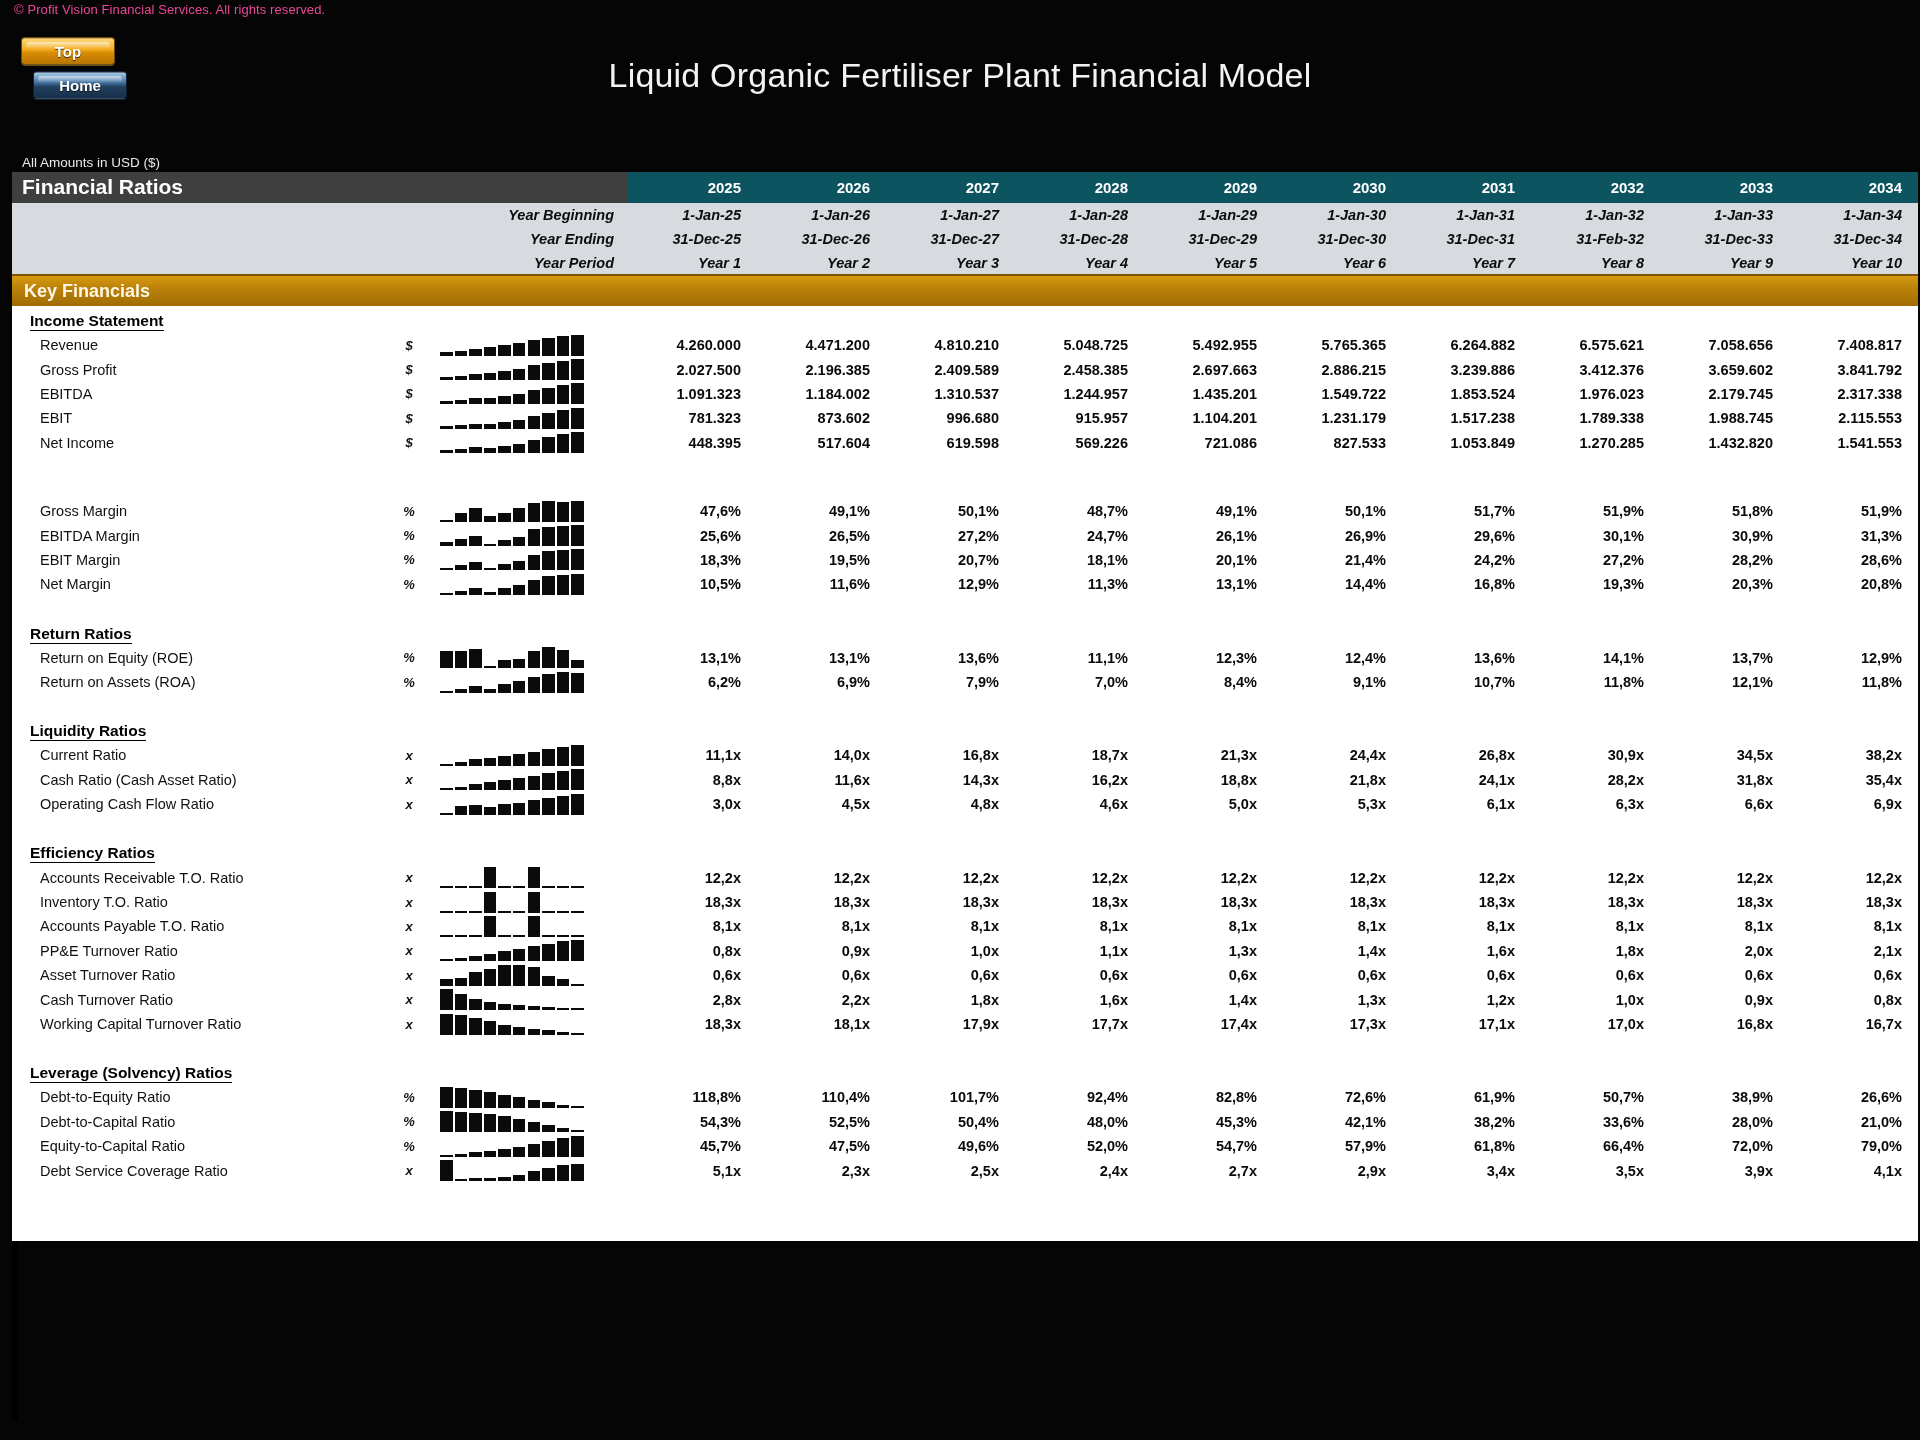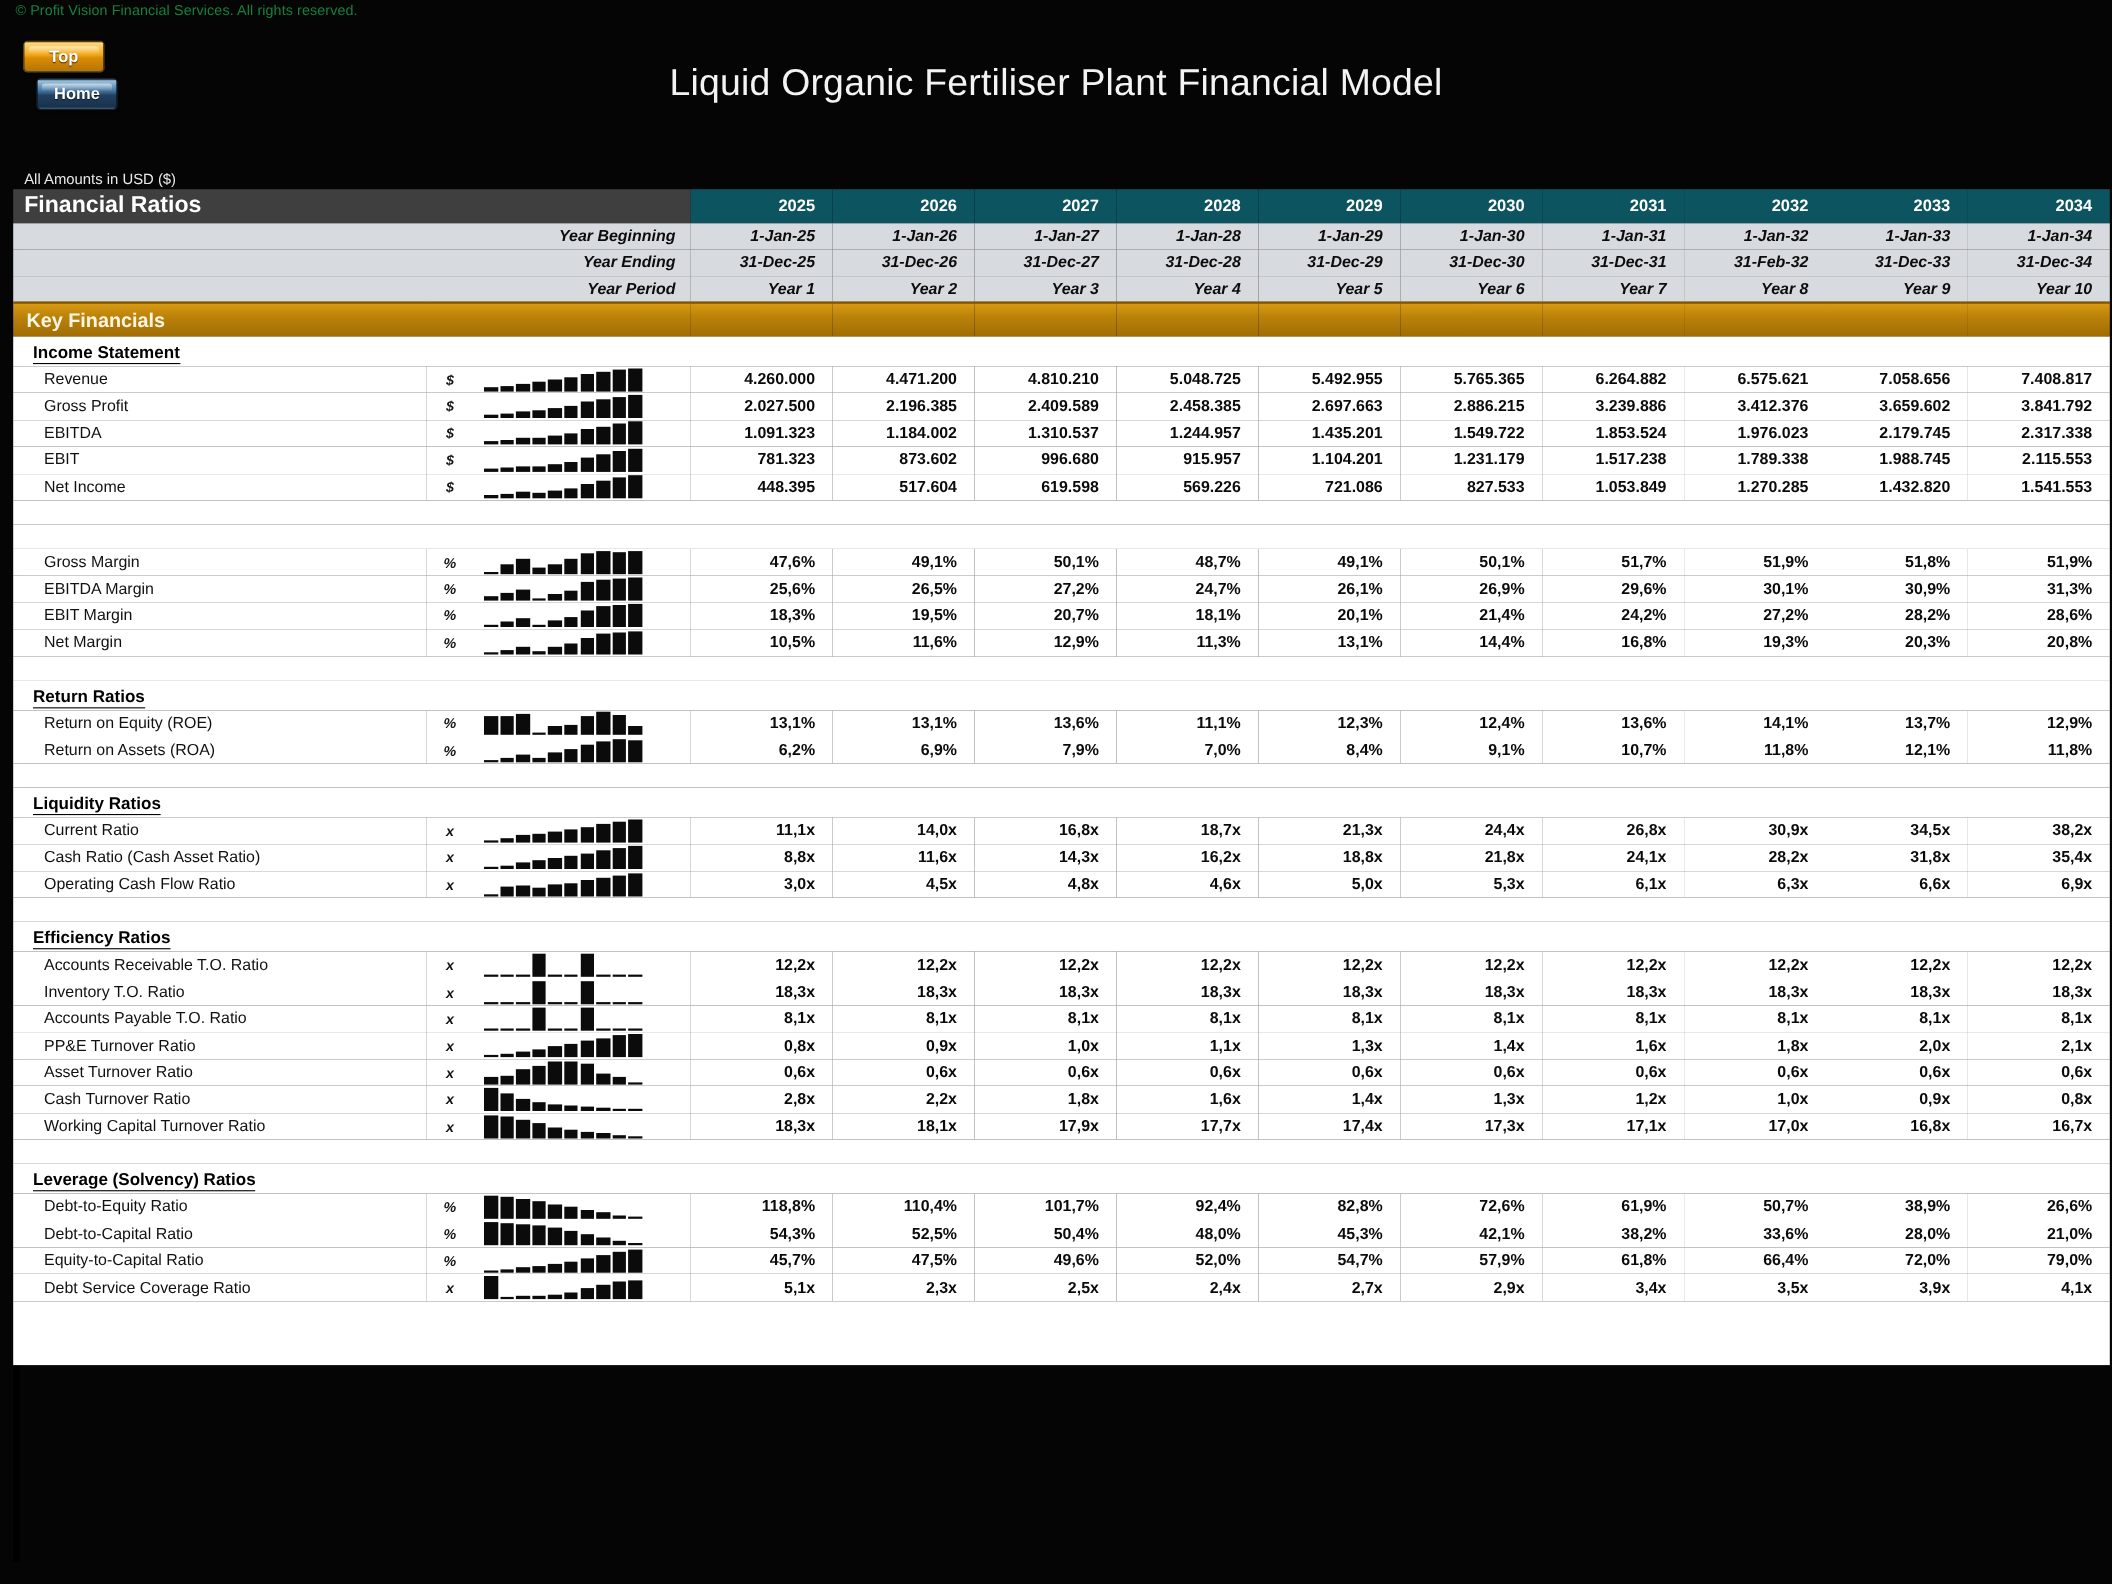--- a/index.html
+++ b/index.html
@@ -11,27 +11,27 @@
   }
   #page {
     position: relative;
     width: 1920px; height: 1440px;
     background: #050505;
   }
 
   
   .copyright {
     position: absolute; left: 14px; top: 2px;
-    font-size: 13px; color: #15803d; letter-spacing: .1px;
+    font-size: 13px; color: #ec4899; letter-spacing: .1px;
   }
 
   
   .navbtn {
     position: absolute; left: 22px;
-    width: 72px; height: 27px;
+    width: 92px; height: 27px;
     border-radius: 3px;
     display: flex; align-items: center; justify-content: center;
     font-size: 15px; font-weight: 600; color: #ffffff;
     text-shadow: 0 1px 1px rgba(0,0,0,.75);
     cursor: pointer;
     border-top: 1px solid rgba(255,255,255,.35);
     border-bottom: 1px solid rgba(0,0,0,.6);
   }
   #btn-top {
     top: 38px;

